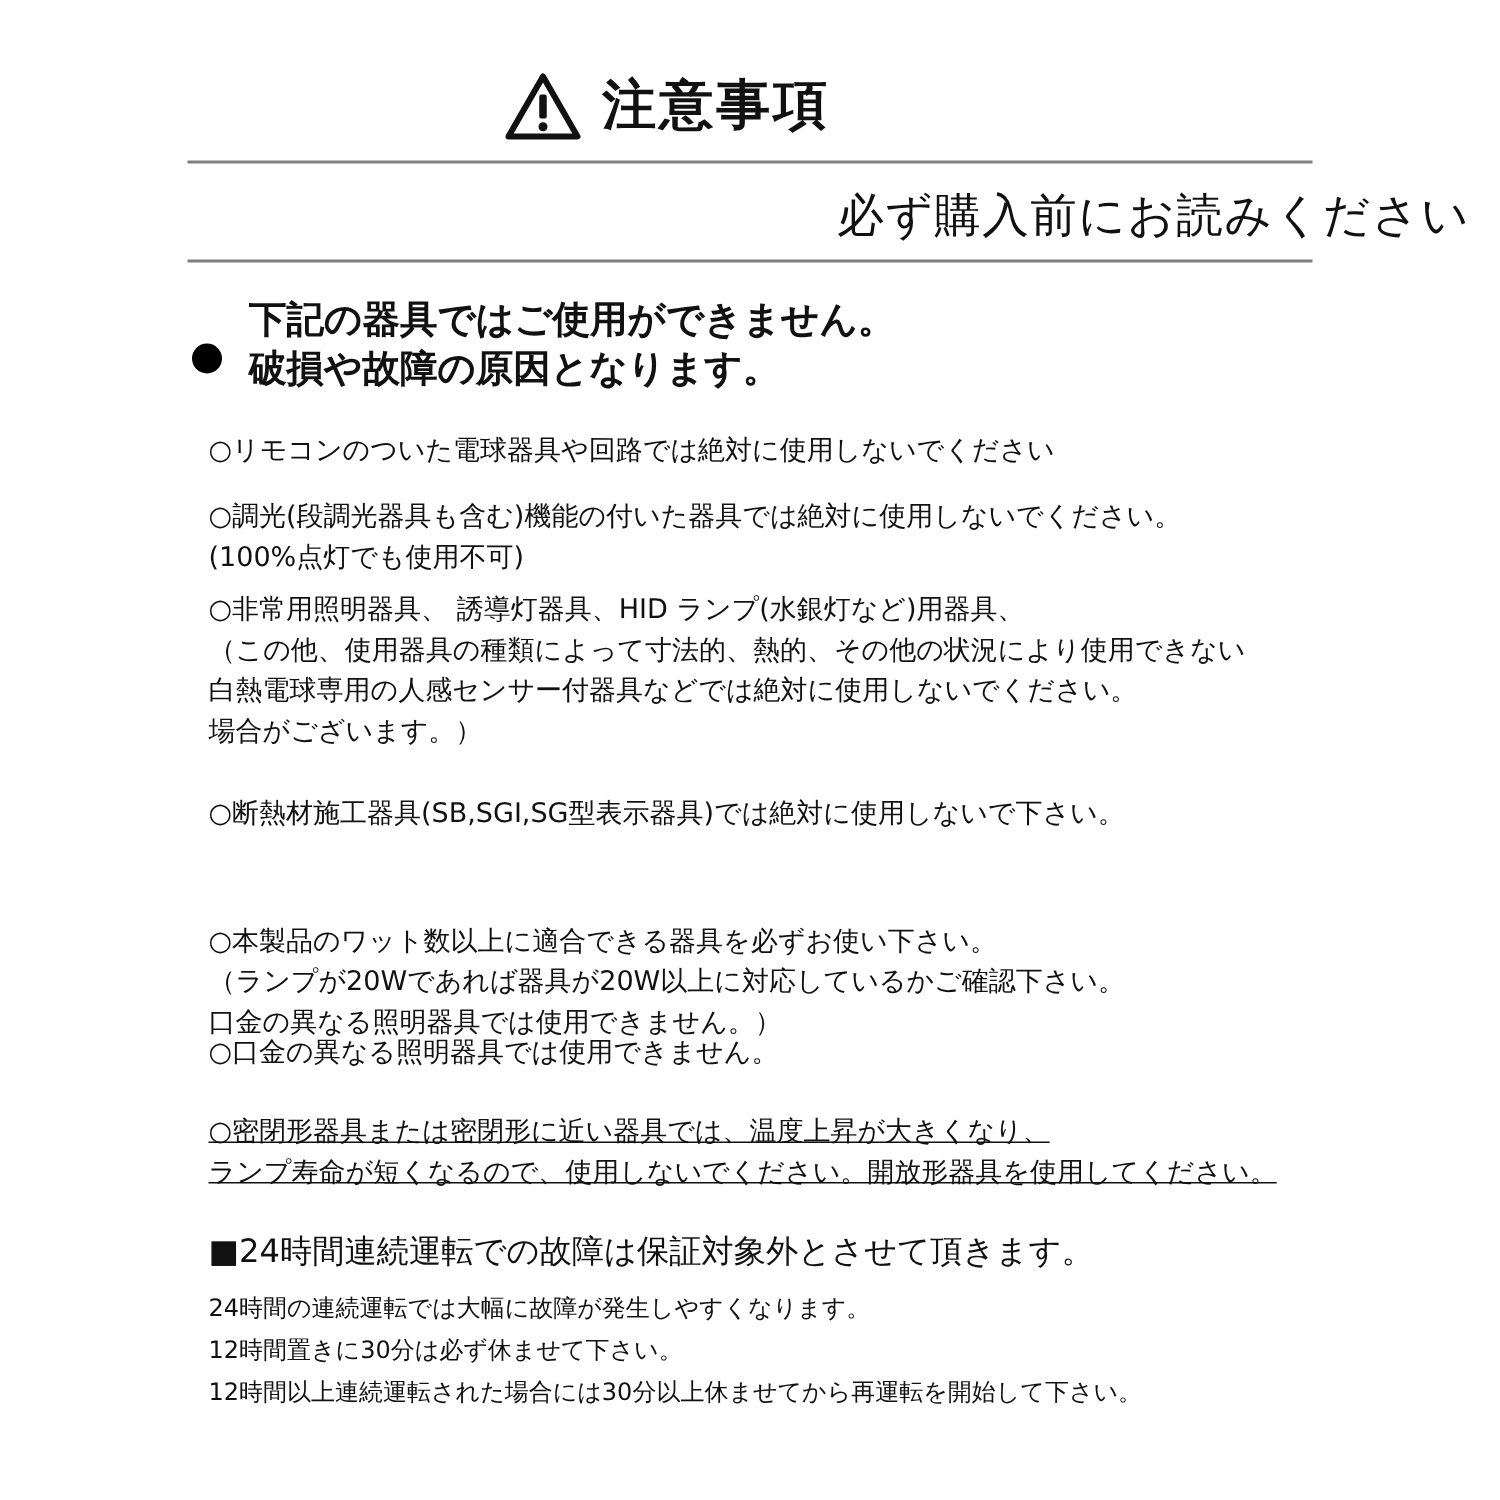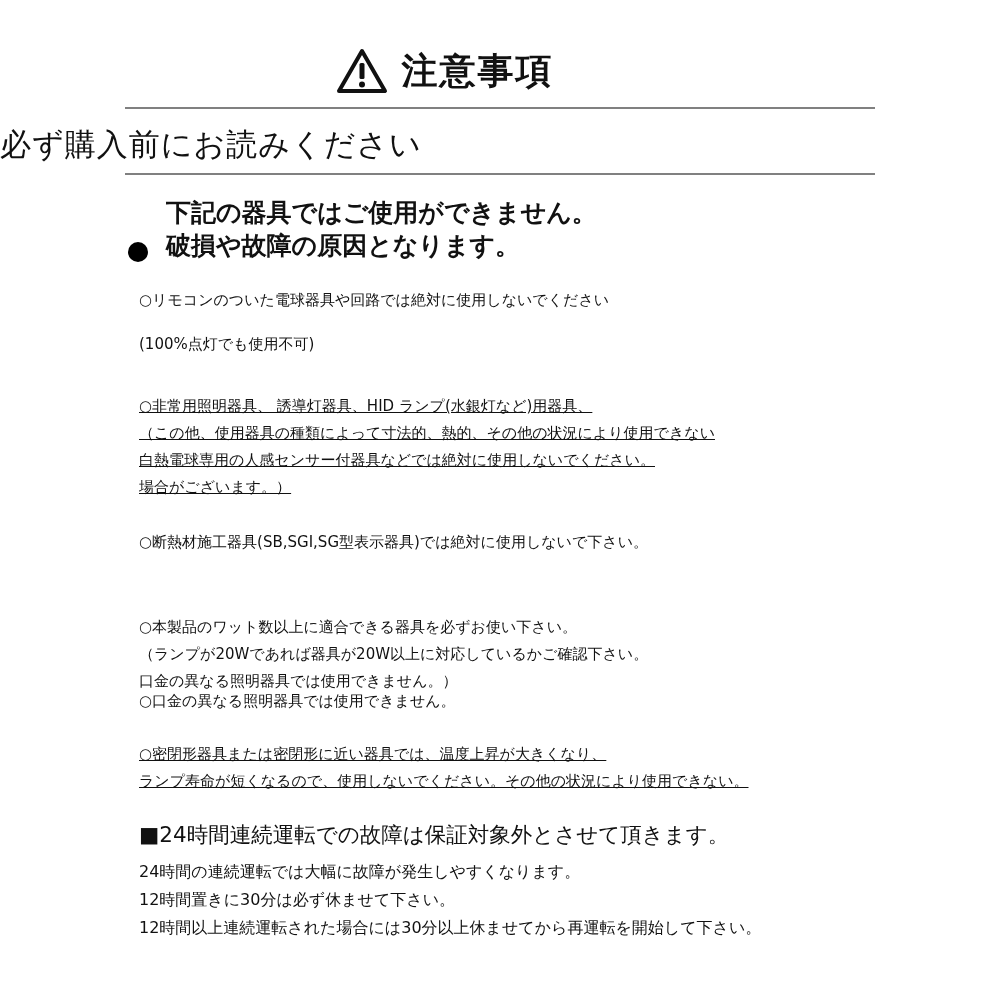--- a/index.html
+++ b/index.html
@@ -44,49 +44,49 @@
       height: 2px;
       background: #808080;
     }
     .rule.top { top: 107px; }
     .rule.bottom { top: 173px; }
     .subtitle {
       position: absolute;
       top: 120px;
       left: 0;
       width: 980px;
-      text-align: left;
+      text-align: right;
       font-size: 31px;
       line-height: 48px;
       letter-spacing: 1px;
     }
     .lead {
       position: absolute;
       top: 196px;
       left: 128px;
       display: flex;
-      align-items: flex-end;
+      align-items: center;
     }
     .lead-dot {
       width: 20px;
       height: 20px;
       border-radius: 50%;
       background: #000;
       margin-top: 20px;
       margin-right: 18px;
       flex-shrink: 0;
     }
     .lead-text {
       font-size: 25px;
       line-height: 33px;
       font-weight: bold;
     }
     .lead-text div { white-space: nowrap; }
     .note-line { white-space: nowrap; }
-    .block { position: absolute; left: 139px; font-size: 15px; line-height: 27px; }
+    .block { position: absolute; left: 139px; font-size: 18px; line-height: 27px; }
     .footer-head {
       position: absolute;
       left: 139px;
       top: 819px;
       font-size: 21.5px;
       line-height: 32px;
       white-space: nowrap;
     }
     .footer-lines {
       position: absolute;
@@ -121,24 +121,25 @@
     <div>下記の器具ではご使用ができません。</div>
     <div>破損や故障の原因となります。</div>
   </div>
 </div>
 
 <div class="block" style="top:287px;">
   <div class="note-line">○リモコンのついた電球器具や回路では絶対に使用しないでください</div>
 </div>
 
 <div class="block" style="top:331px;">
+  <div class="note-line">○調光(段調光器具も含む)機能の付いた器具では絶対に使用しないでください。</div>
   <div class="note-line">(100%点灯でも使用不可)</div>
 </div>
 
-<div class="block" style="top:393px;text-decoration:underline;">
+<div class="block" style="top:393px;">
   <div class="note-line">○非常用照明器具、 誘導灯器具、HID ランプ(水銀灯など)用器具、</div>
   <div class="note-line">（この他、使用器具の種類によって寸法的、熱的、その他の状況により使用できない</div>
   <div class="note-line">白熱電球専用の人感センサー付器具などでは絶対に使用しないでください。</div>
   <div class="note-line">場合がございます。）</div>
 </div>
 
 <div class="block" style="top:529px;">
   <div class="note-line">○断熱材施工器具(SB,SGI,SG型表示器具)では絶対に使用しないで下さい。</div>
 </div>
 
@@ -147,21 +148,21 @@
   <div class="note-line">（ランプが20Wであれば器具が20W以上に対応しているかご確認下さい。</div>
   <div class="note-line">口金の異なる照明器具では使用できません。）</div>
 </div>
 
 <div class="block" style="top:688px;">
   <div class="note-line">○口金の異なる照明器具では使用できません。</div>
 </div>
 
 <div class="block" style="top:741px;text-decoration:underline;">
   <div class="note-line">○密閉形器具または密閉形に近い器具では、温度上昇が大きくなり、</div>
-  <div class="note-line">ランプ寿命が短くなるので、使用しないでください。その他の状況により使用できない。</div>
+  <div class="note-line">ランプ寿命が短くなるので、使用しないでください。開放形器具を使用してください。</div>
 </div>
 
 <div class="footer-head">■24時間連続運転での故障は保証対象外とさせて頂きます。</div>
 <div class="footer-lines">
   <div>24時間の連続運転では大幅に故障が発生しやすくなります。</div>
   <div>12時間置きに30分は必ず休ませて下さい。</div>
   <div>12時間以上連続運転された場合には30分以上休ませてから再運転を開始して下さい。</div>
 </div>
 
 </body></html>

